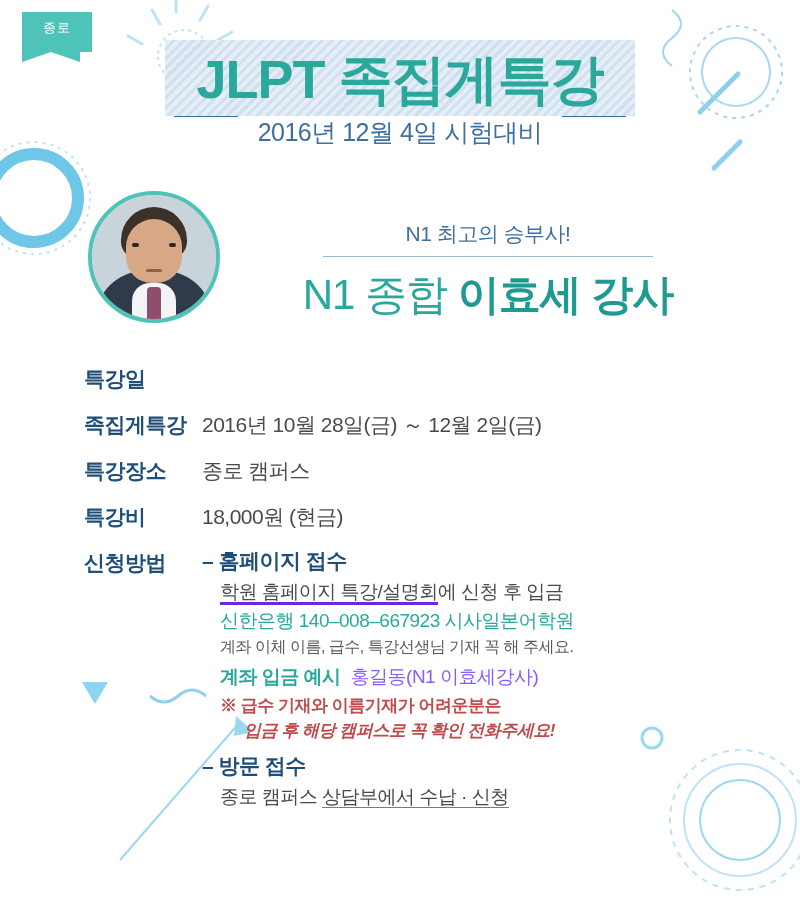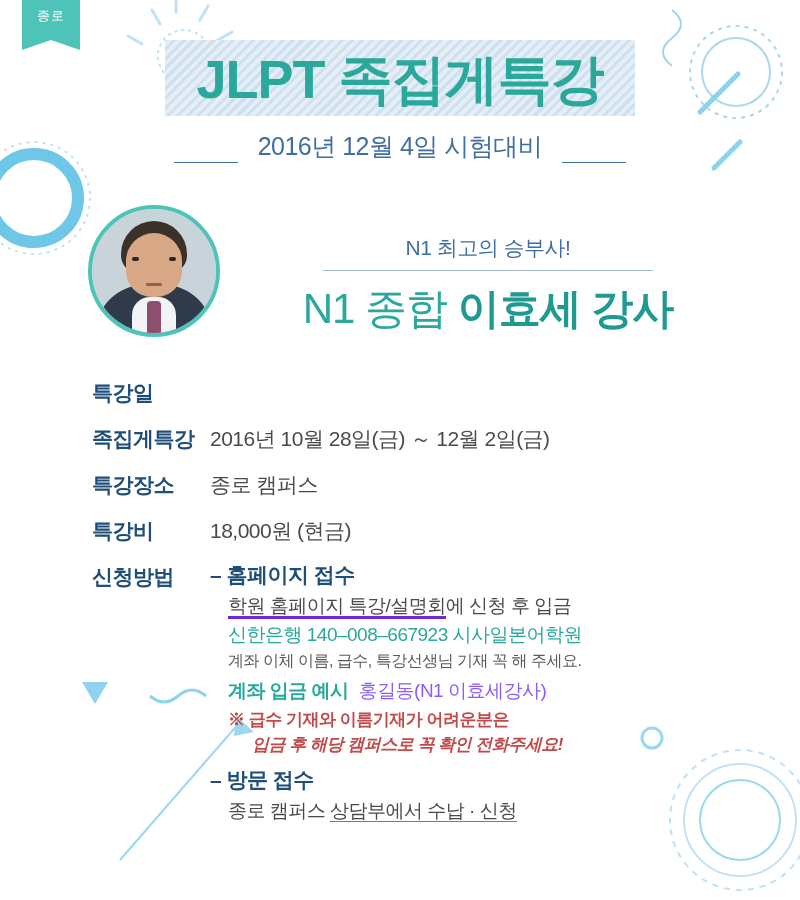--- a/index.html
+++ b/index.html
@@ -18,22 +18,22 @@
   
   .deco {
     position: absolute;
     pointer-events: none;
   }
 
   
   .ribbon {
     position: absolute;
     left: 22px;
-    top: 0;
-    width: 58px;
+    top: 12px;
+    width: 70px;
     height: 40px;
     background: #4ec3b8;
     color: #ffffff;
     font-size: 13px;
     text-align: center;
     line-height: 32px;
     letter-spacing: 1px;
     z-index: 5;
   }
   .ribbon:after {
@@ -68,23 +68,22 @@
     border-radius: 0;
   }
   .title-band .title-text {
     font-size: 54px;
     font-weight: bold;
     color: #2aa89c;
     letter-spacing: -1px;
     line-height: 1.15;
   }
   .subtitle-row {
-    margin-top: 14px;
     display: flex;
-    align-items: flex-end;
+    align-items: flex-start;
     justify-content: center;
     gap: 20px;
   }
   .subtitle-row .rule {
     height: 1px;
     width: 64px;
     background: #3b6fa4;
   }
   .subtitle-text {
     font-size: 25px;
@@ -160,21 +159,21 @@
     margin-top: 10px;
     font-size: 42px;
     color: #2aa89c;
     letter-spacing: -1px;
   }
   .inst-name .strong { font-weight: bold; color: #1f9a90; }
 
   
   .info {
     position: relative;
-    margin: 42px 0 0 8px;
+    margin: 42px 0 0 0;
     padding-left: 84px;
     z-index: 3;
   }
   .info-row {
     display: flex;
     align-items: flex-start;
     margin-bottom: 18px;
   }
   .info-label {
     width: 118px;

